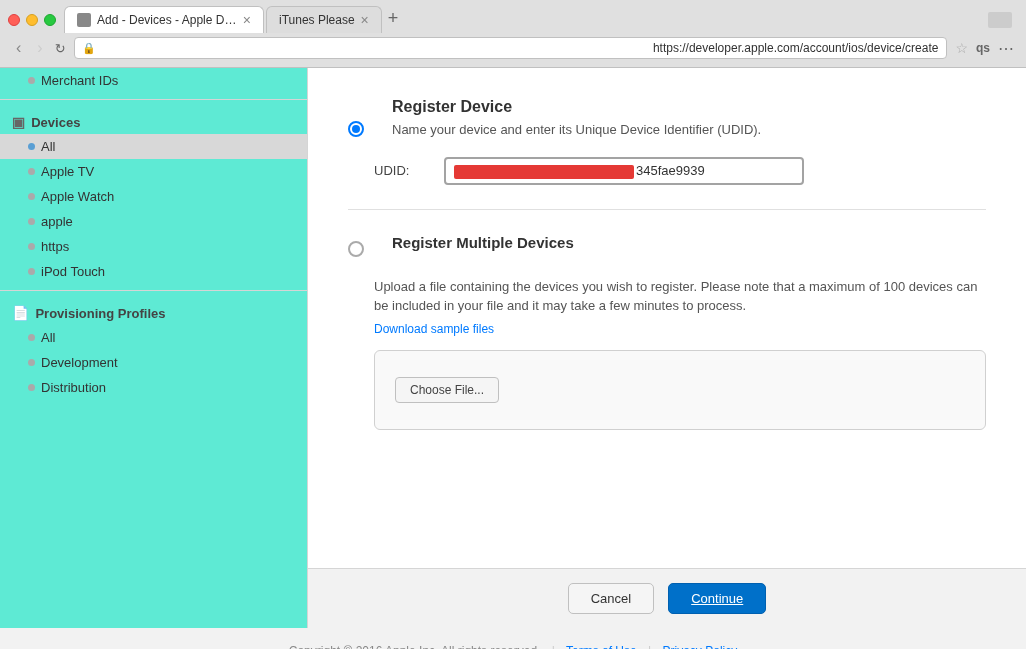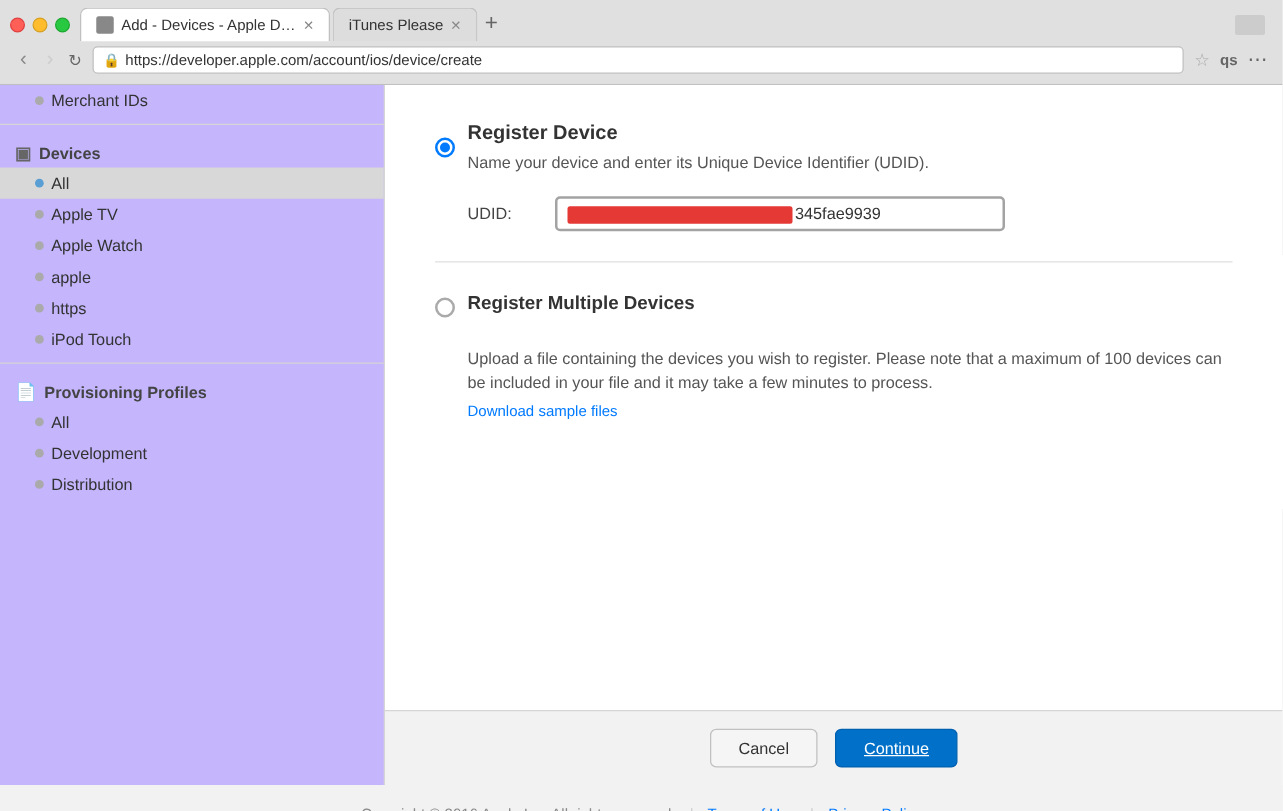--- a/index.html
+++ b/index.html
@@ -17,41 +17,41 @@
     .traffic-lights { display: flex; gap: 6px; padding: 8px 12px 4px; align-items: center; }
     .tl { width: 12px; height: 12px; border-radius: 50%; }
     .tl-red { background: #ff5f57; border: 1px solid #e04040; }
     .tl-yellow { background: #ffbd2e; border: 1px solid #d6a020; }
     .tl-green { background: #28c941; border: 1px solid #1da830; }
     .toolbar-row { display: flex; align-items: center; padding: 4px 12px 8px; gap: 8px; background: #e0e0e0; }
     .nav-btn { background: none; border: none; font-size: 16px; color: #888; cursor: pointer; padding: 2px 4px; }
     .reload-btn { background: none; border: none; font-size: 13px; color: #666; cursor: pointer; }
     .address-bar { flex: 1; display: flex; align-items: center; background: #fff; border: 1px solid #c0c0c0; border-radius: 4px; padding: 3px 8px; gap: 4px; font-size: 12px; }
     .lock-icon { color: #4caf50; font-size: 11px; }
-    .address-text { color: #333; flex: 1; }
+    .address-text { color: #333; flex: 1; text-align: right; }
     .bookmark-btn { background: none; border: none; font-size: 14px; color: #aaa; cursor: pointer; }
     .user-btn { background: none; border: none; font-size: 12px; color: #666; cursor: pointer; font-weight: 600; }
     .more-btn { background: none; border: none; font-size: 16px; color: #666; cursor: pointer; }
 
     
     .page { display: flex; background: #f2f2f2; min-height: 560px; }
 
     
-    .sidebar { width: 308px; background: #c4b5fd; border-right: 1px solid #d5d5d5; padding: 0; flex-shrink: 0; }
+    .sidebar { width: 308px; background: #5eead4; border-right: 1px solid #d5d5d5; padding: 0; flex-shrink: 0; }
     .sidebar-section-header { display: flex; align-items: center; padding: 8px 12px 4px; gap: 6px; color: #444; font-weight: 600; font-size: 13px; }
     .sidebar-section-header .section-icon { font-size: 14px; color: #666; }
     .sidebar-item { display: flex; align-items: center; padding: 5px 12px 5px 28px; font-size: 13px; cursor: pointer; color: #333; gap: 6px; }
     .sidebar-item.active { background: #d8d8d8; }
     .sidebar-item .dot { width: 7px; height: 7px; border-radius: 50%; background: #aaa; flex-shrink: 0; }
     .sidebar-item .dot.blue { background: #5a9fd4; }
     .sidebar-divider { height: 1px; background: #d5d5d5; margin: 6px 0; }
     .main-inner { padding: 30px 40px; }
     .section-title { font-size: 16px; font-weight: 600; color: #333; margin-bottom: 6px; }
     .section-subtitle { font-size: 13px; color: #555; }
-    .radio-row { display: flex; align-items: center; gap: 10px; margin-bottom: 20px; }
+    .radio-row { display: flex; align-items: flex-end; gap: 28px; margin-bottom: 20px; }
     .radio-btn { width: 16px; height: 16px; border-radius: 50%; border: 2px solid #007aff; flex-shrink: 0; margin-top: 1px; background: #fff; position: relative; }
     .radio-btn.checked::after { content: ''; width: 8px; height: 8px; border-radius: 50%; background: #007aff; position: absolute; top: 2px; left: 2px; }
     .radio-btn.unchecked { border-color: #aaa; }
     .form-row { display: flex; align-items: center; margin-bottom: 16px; padding-left: 26px; }
     .form-label { width: 70px; font-size: 13px; color: #444; flex-shrink: 0; }
     .form-input { border: 2px solid #007aff; border-radius: 4px; padding: 4px 8px; font-size: 13px; width: 320px; outline: none; color: #333; }
     .arrow-annotation { display: flex; align-items: center; gap: 8px; margin-left: 10px; }
     .red-arrow { color: #e53935; font-size: 18px; }
     .annotation-text { color: #e53935; font-size: 13px; font-weight: 500; }
     .udid-input-wrapper { width: 360px; border: 2px solid #a3a3a3; border-radius: 4px; padding: 4px 8px; font-size: 13px; position: relative; overflow: hidden; }
@@ -200,20 +200,23 @@
 
         <div class="radio-row">
           <div class="radio-btn unchecked"></div>
           <div style="flex:1;">
             <div class="multi-title">Register Multiple Devices</div>
           </div>
         </div>
         <div class="multi-desc">Upload a file containing the devices you wish to register. Please note that a maximum of 100 devices can be included in your file and it may take a few minutes to process.</div>
         <a href="#" class="multi-link">Download sample files</a>
 
+        <div class="file-upload-box">
+          <button class="choose-file-btn">Choose File...</button>
+        </div>
 
       </div>
 
       <div style="flex:1;"></div>
       <div class="page-footer">
         <button class="btn-cancel">Cancel</button>
         <button class="btn-continue">Continue</button>
       </div>
     </div>
   </div>

